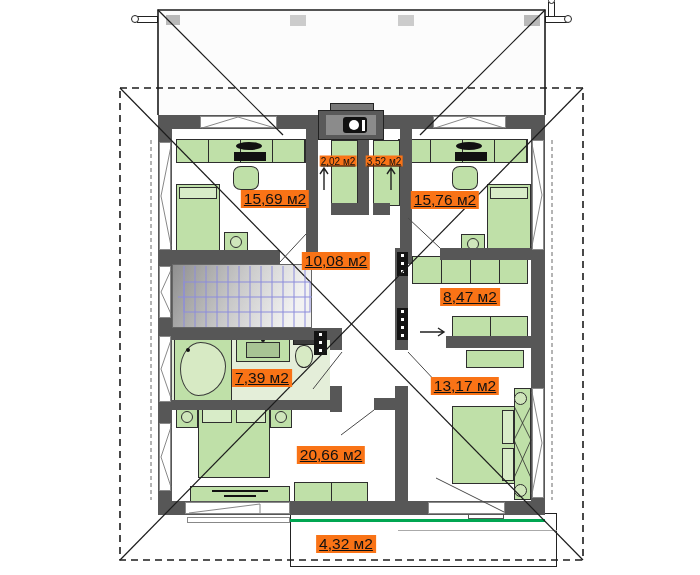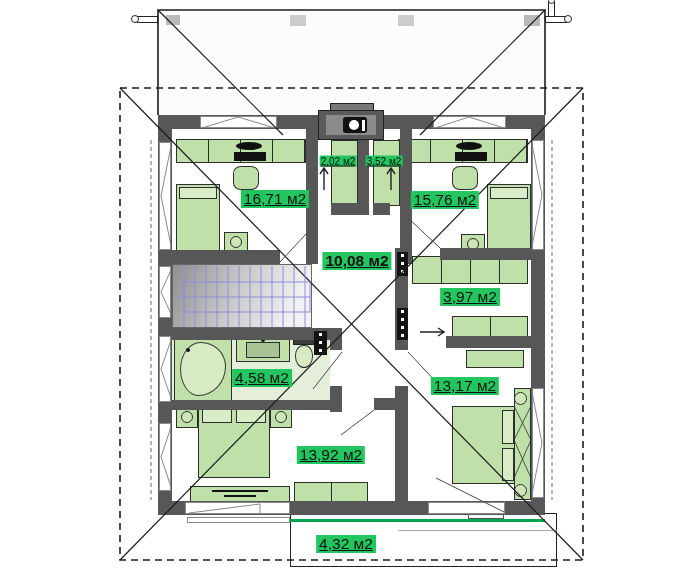--- a/index.html
+++ b/index.html
@@ -8,21 +8,21 @@
   .abs{position:absolute;box-sizing:border-box;}
   .wall{position:absolute;background:#575757;box-sizing:border-box;}
   .win{position:absolute;background:#fff;border:1px solid #8a8a8a;box-sizing:border-box;}
   .furn{position:absolute;background:#bfe0a8;border:1px solid #2e2e2e;box-sizing:border-box;}
   .sect{background-image:repeating-linear-gradient(90deg,transparent 0 31px,#2b2b2b 31px 32px);}
   .pill{position:absolute;background:#d8ecc8;border:1px solid #2e2e2e;box-sizing:border-box;}
   .rad{position:absolute;background:#141414;box-sizing:border-box;}
   .raddots{position:absolute;left:50%;top:2px;bottom:2px;width:3px;margin-left:-1.5px;
            background:repeating-linear-gradient(#fff 0 3px,transparent 3px 8px);}
   .lbl{position:absolute;transform:translate(-50%,-50%);font-size:15.5px;color:#111;
-       background:#22c55e;padding:0 3px;white-space:nowrap;text-decoration:underline;z-index:60;}
+       background:#f97316;padding:0 3px;white-space:nowrap;text-decoration:underline;z-index:60;}
   .lbl-sm{font-size:10px;padding:0 1px;}
   .circle{position:absolute;border:1px solid #2e2e2e;border-radius:50%;background:#cfe6bb;box-sizing:border-box;}
   svg.overlay{position:absolute;left:0;top:0;z-index:50;pointer-events:none;}
 </style>
 </head>
 <body>
 
 <div id="canvas">
 
   <div class="abs" style="left:158px;top:10px;width:387px;height:105px;background:#fcfcfc;z-index:1;"></div>
@@ -206,24 +206,24 @@
       <path d="M171,340 L161,369 L171,398"></path>
       <path d="M171,427 L161,457 L171,487"></path>
       <path d="M532,144 L542,195 L532,246"></path>
       <path d="M532,392 L542,443 L532,494"></path>
       <path d="M202,128 L238,117 L275,128"></path>
       <path d="M435,128 L469,117 L504,128"></path>
       <path d="M189,513 L260,504 L260,513"></path>
     </g>
   </svg>
 
-  <div class="lbl" style="left:275px;top:199px;">16,71 м2</div>
+  <div class="lbl" style="left:275px;top:199px;">15,69 м2</div>
   <div class="lbl" style="left:445px;top:200px;">15,76 м2</div>
   <div class="lbl lbl-sm" style="left:338px;top:161px;">2,02 м2</div>
   <div class="lbl lbl-sm" style="left:384px;top:161px;">3,52 м2</div>
-  <div class="lbl" style="left:357px;top:261px;font-weight:bold;">10,08 м2</div>
-  <div class="lbl" style="left:470px;top:297px;">3,97 м2</div>
-  <div class="lbl" style="left:262px;top:378px;">4,58 м2</div>
+  <div class="lbl" style="left:336px;top:261px;">10,08 м2</div>
+  <div class="lbl" style="left:470px;top:297px;">8,47 м2</div>
+  <div class="lbl" style="left:262px;top:378px;">7,39 м2</div>
   <div class="lbl" style="left:465px;top:386px;">13,17 м2</div>
-  <div class="lbl" style="left:331px;top:455px;">13,92 м2</div>
+  <div class="lbl" style="left:331px;top:455px;">20,66 м2</div>
   <div class="lbl" style="left:346px;top:544px;">4,32 м2</div>
 
 </div>
 
 </body></html>

